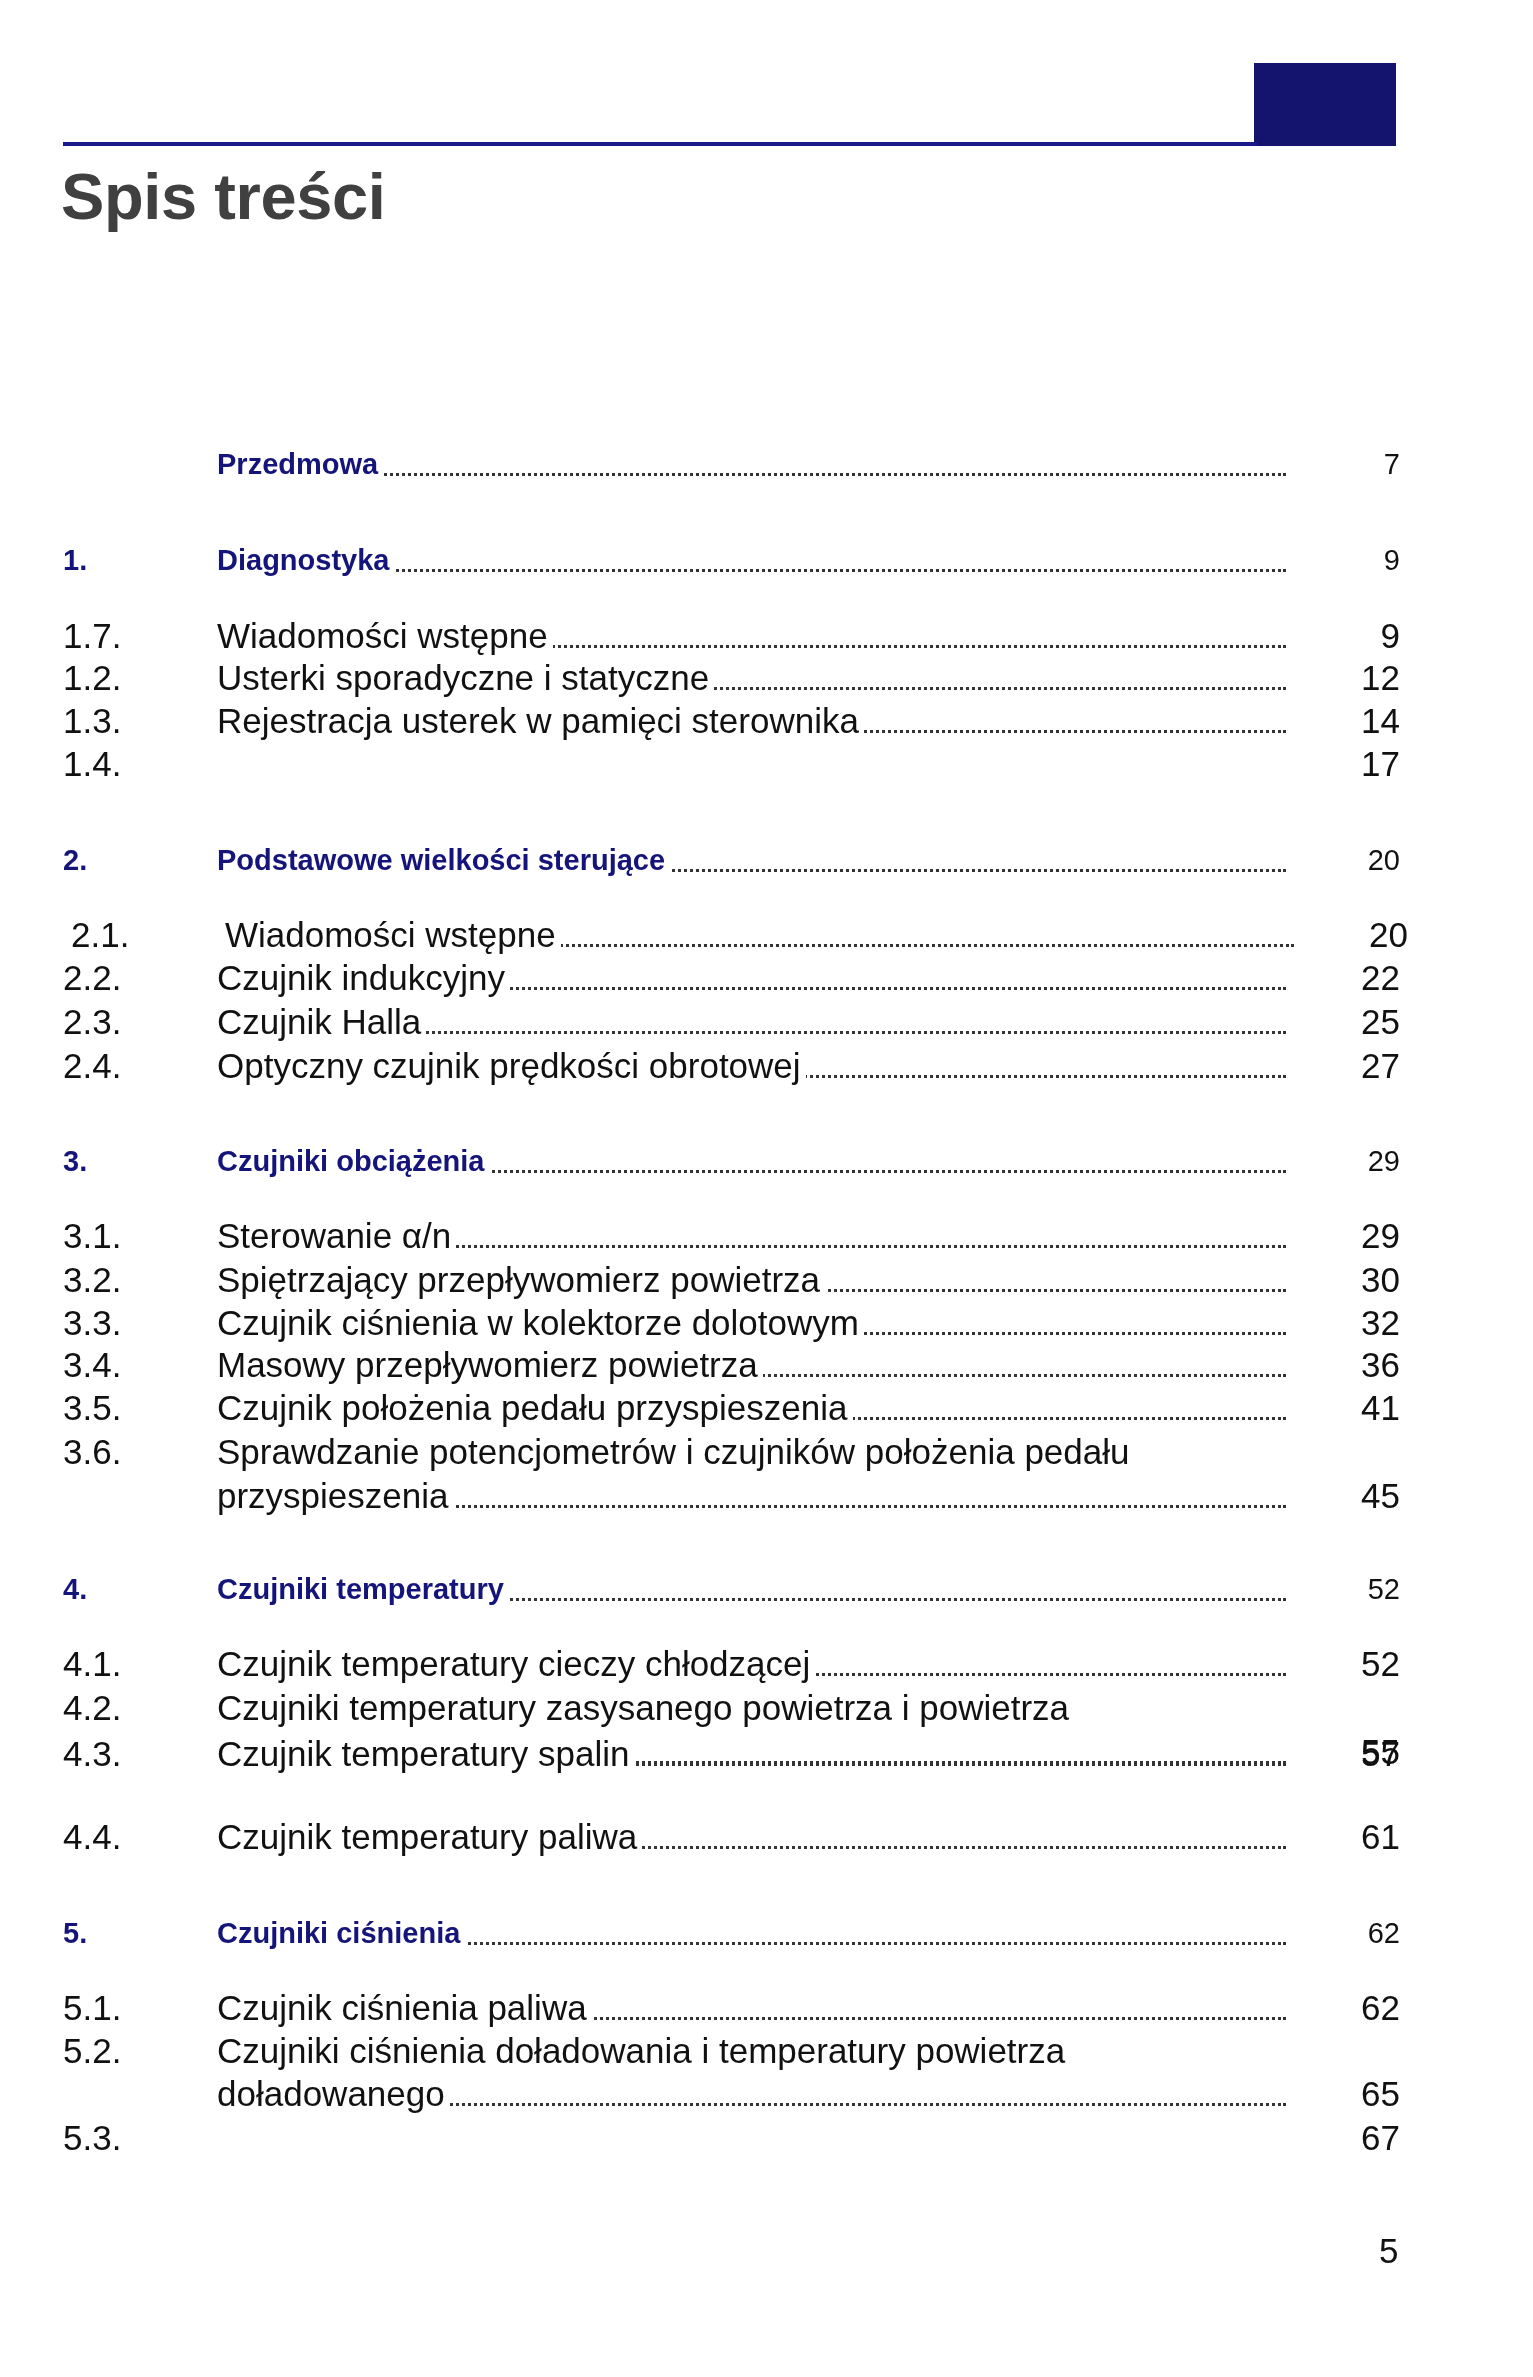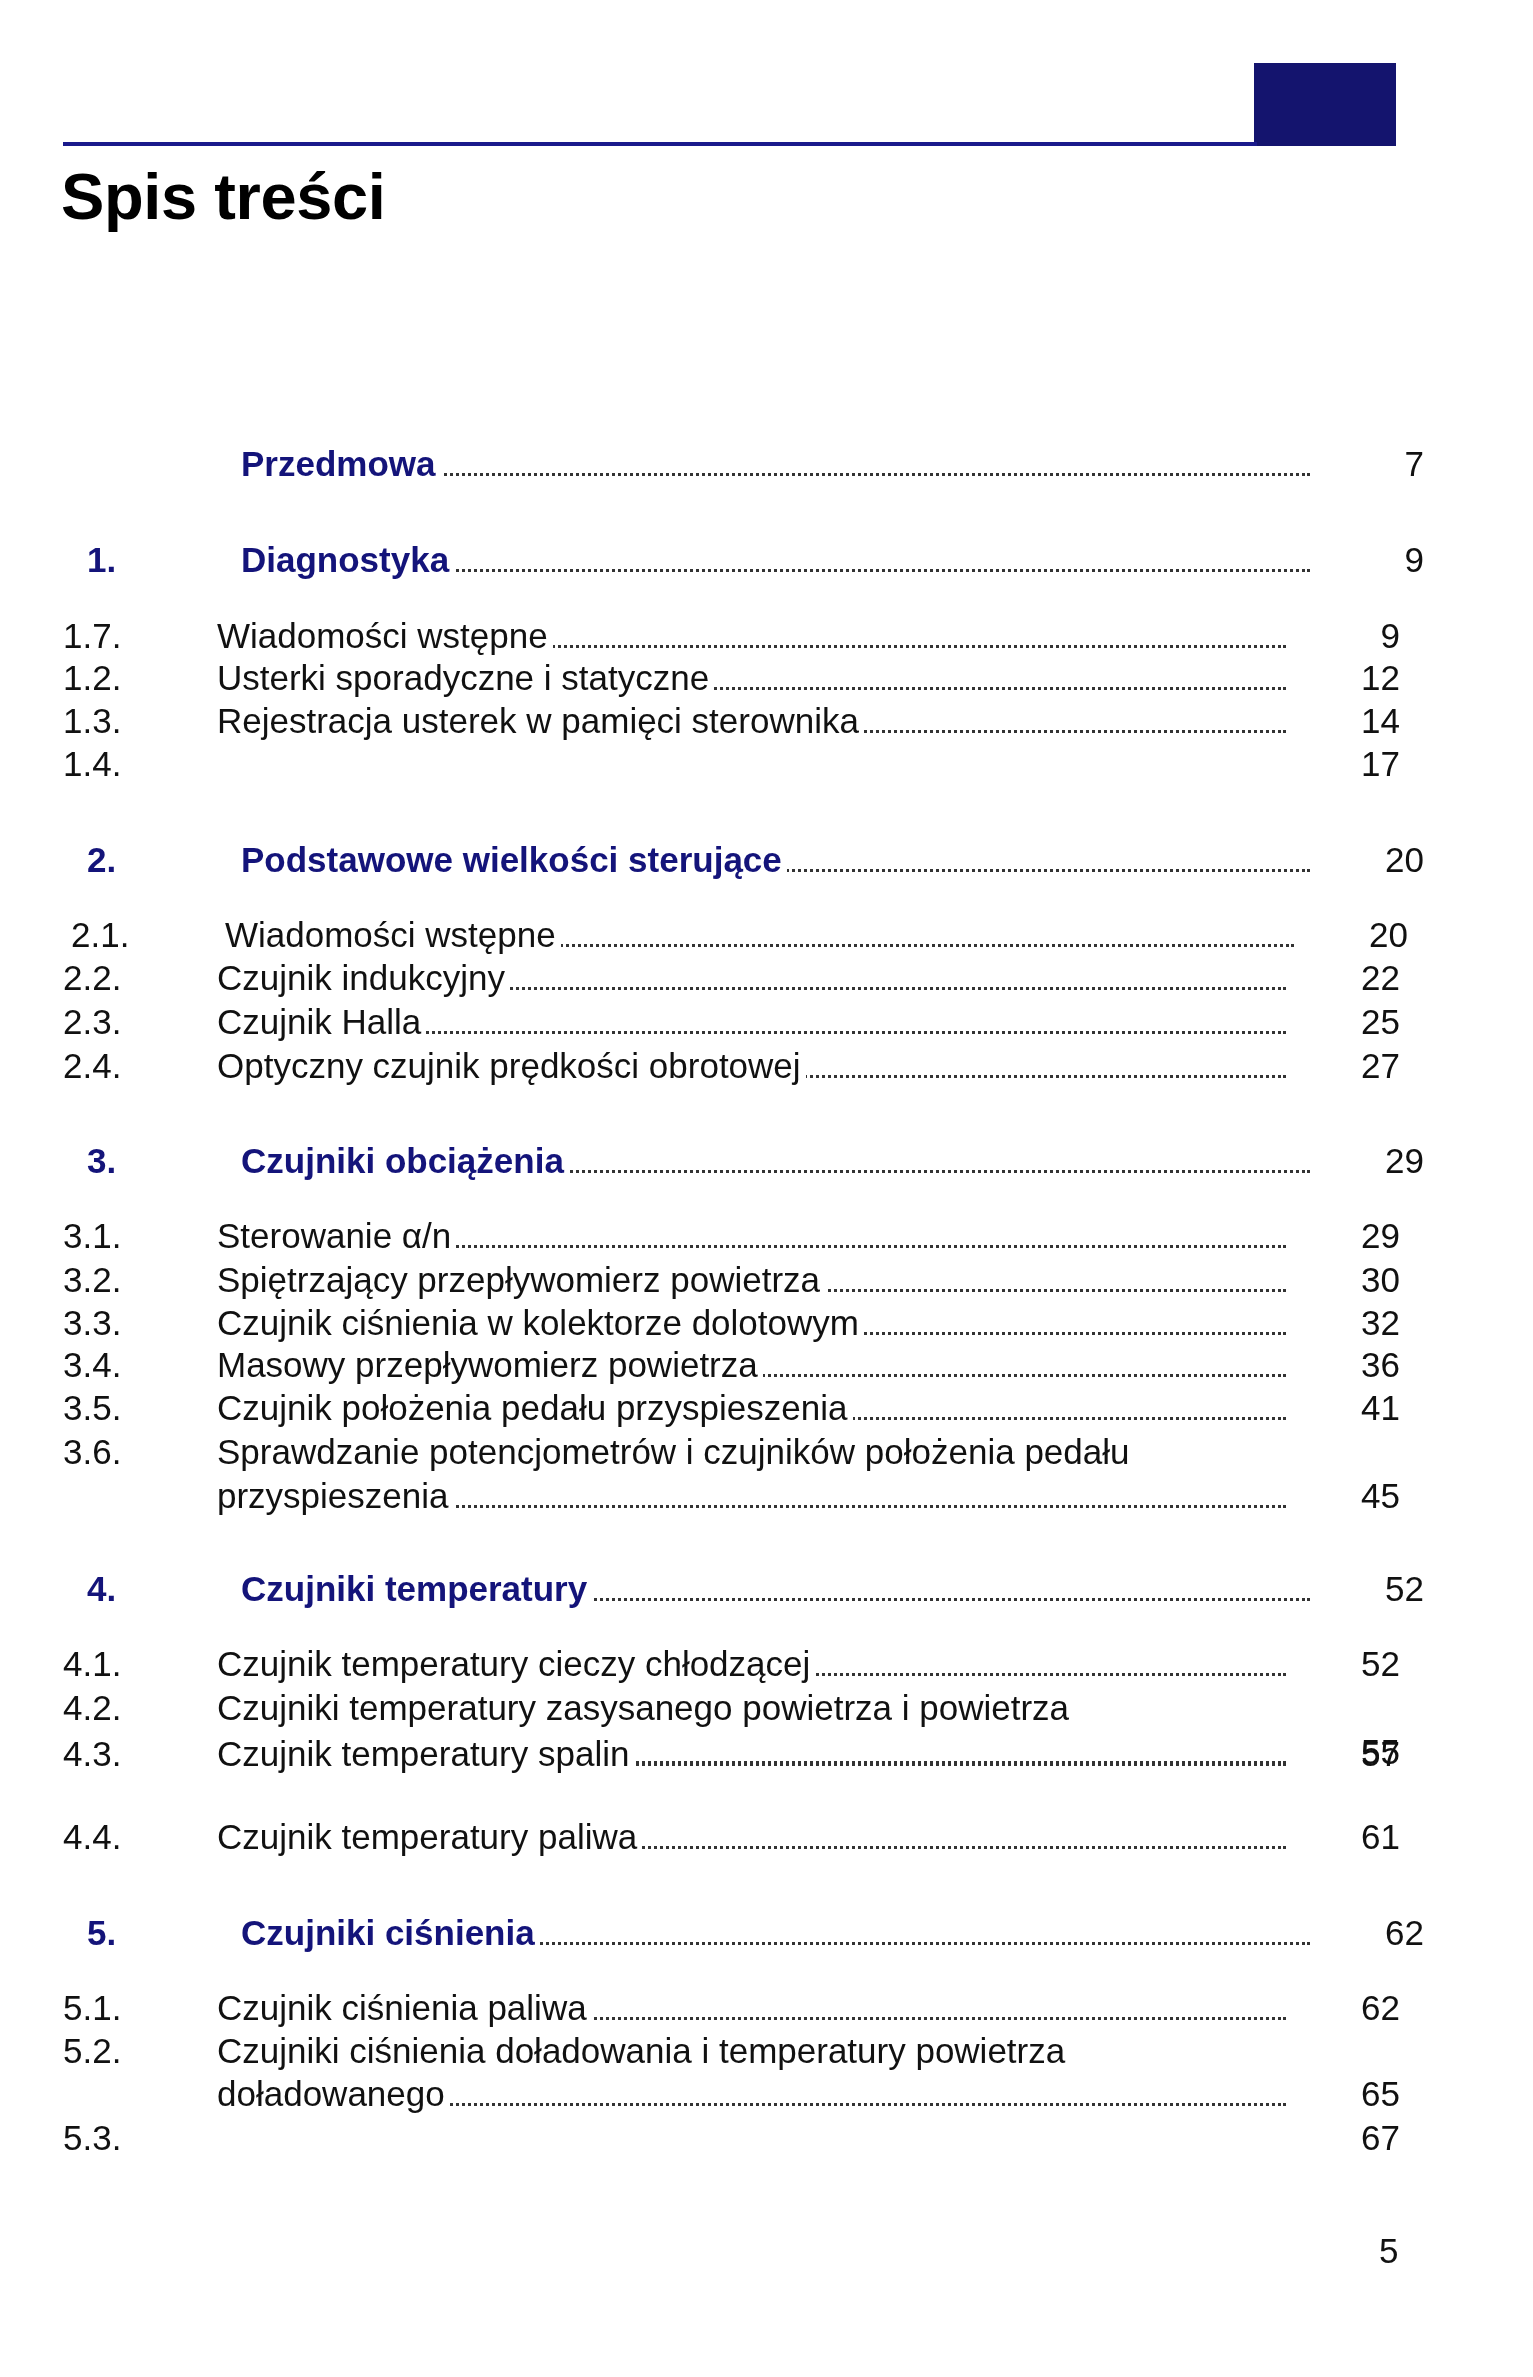--- a/index.html
+++ b/index.html
@@ -1,30 +1,30 @@
 <!DOCTYPE html>
 <html style="font-size:14px"><head>
 <meta charset="utf-8">
 <style>
   html, body { margin:0; padding:0; background:#ffffff; }
   body { width:1534px; height:2377px; position:relative; overflow:hidden;
          font-family:"Liberation Sans", sans-serif; color:#111; }
   .rule { position:absolute; left:63px; top:142px; width:1194px; height:3.5px; background:#1a1a8c; }
   .corner-box { position:absolute; left:1254px; top:63px; width:142px; height:83px; background:#14146e; }
   .page-title { position:absolute; left:61px; top:164px; margin:0; font-size:65px; font-weight:bold;
-                color:#000000; letter-spacing:-0.4px; line-height:1; }
+                color:#404040; letter-spacing:-0.4px; line-height:1; }
   .toc { position:absolute; left:0; top:0; width:1534px; }
   .row { position:absolute; left:63px; width:1337px; height:44px; font-size:35px; line-height:44px; }
   .num { position:absolute; left:0; top:0; }
   .text { position:absolute; left:154px; top:0; right:114px; overflow:hidden; white-space:nowrap; }
   .text .label { background:#fff; padding-right:5.2px; position:relative; z-index:1; }
   .text .leader { position:absolute; left:0; right:0; bottom:10.5px; height:0;
                   border-bottom:3.5px dotted #333; z-index:0; }
   .page { position:absolute; right:0; top:0; text-align:right; }
-  .chapter { color:#14147a; font-weight:bold; font-size:35px;margin-left:24px; }
+  .chapter { color:#14147a; font-weight:bold; font-size:29px; }
   .chapter .page { color:#111; font-weight:normal; }
   .chapter .num { color:#14147a; }
   .page-number { position:absolute; left:1379px; top:2229px; font-size:35px; line-height:44px; }
 </style>
 </head>
 <body>
 
 <div class="corner-box"></div>
 <div class="rule"></div>
 <h1 class="page-title">Spis treści</h1>

